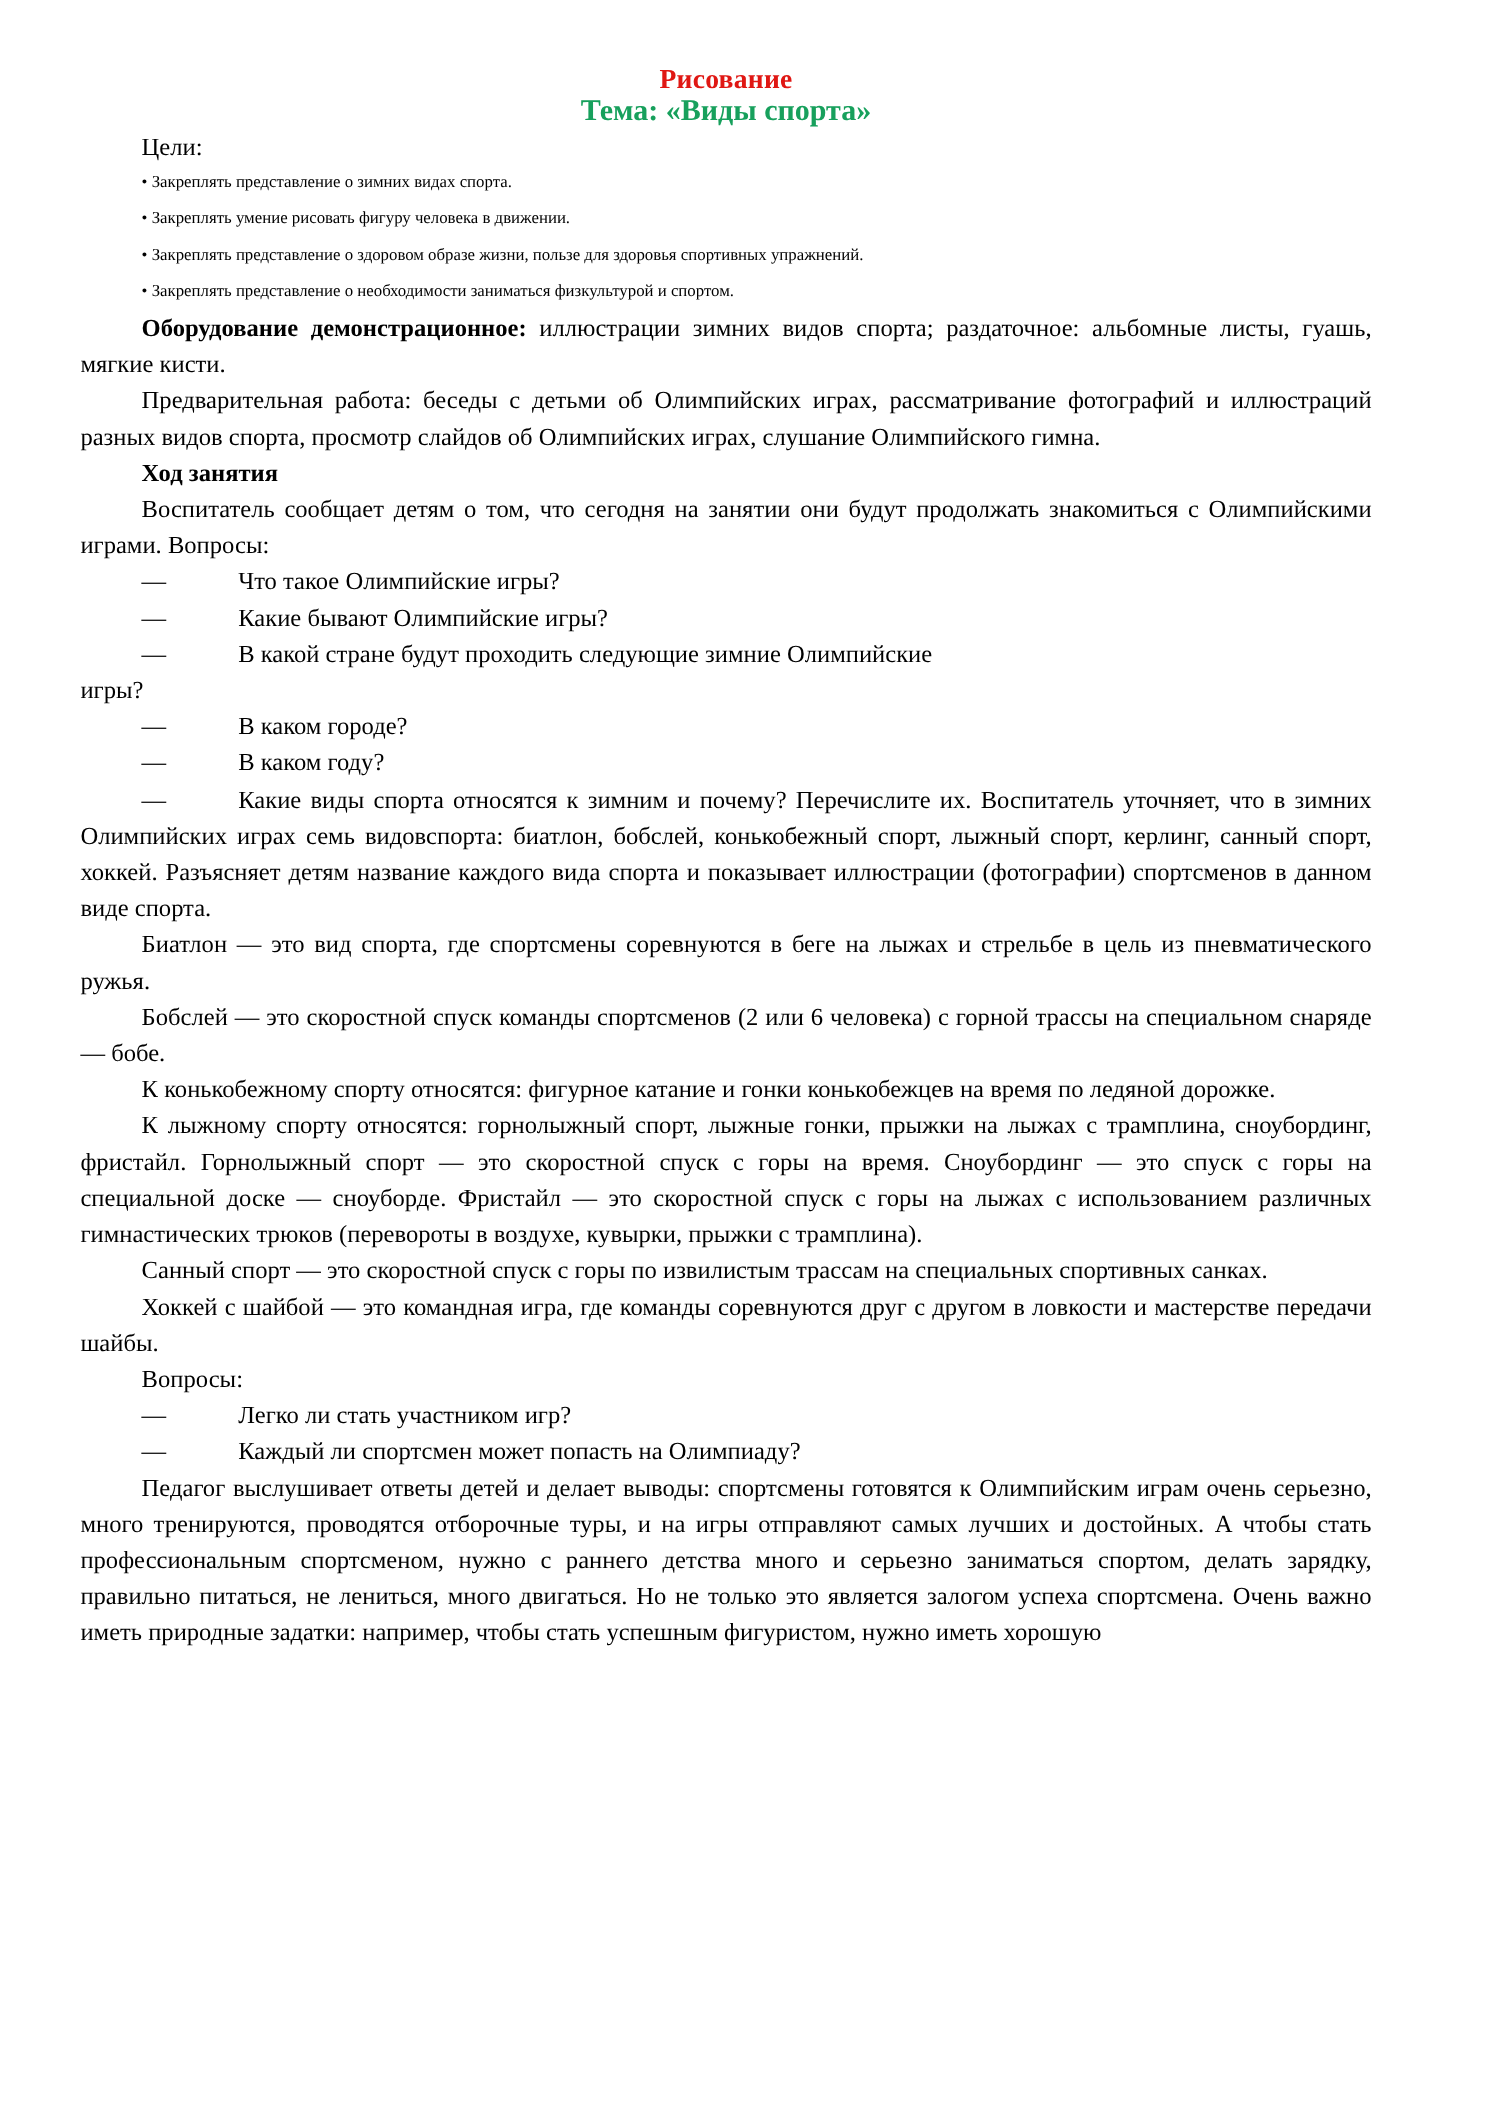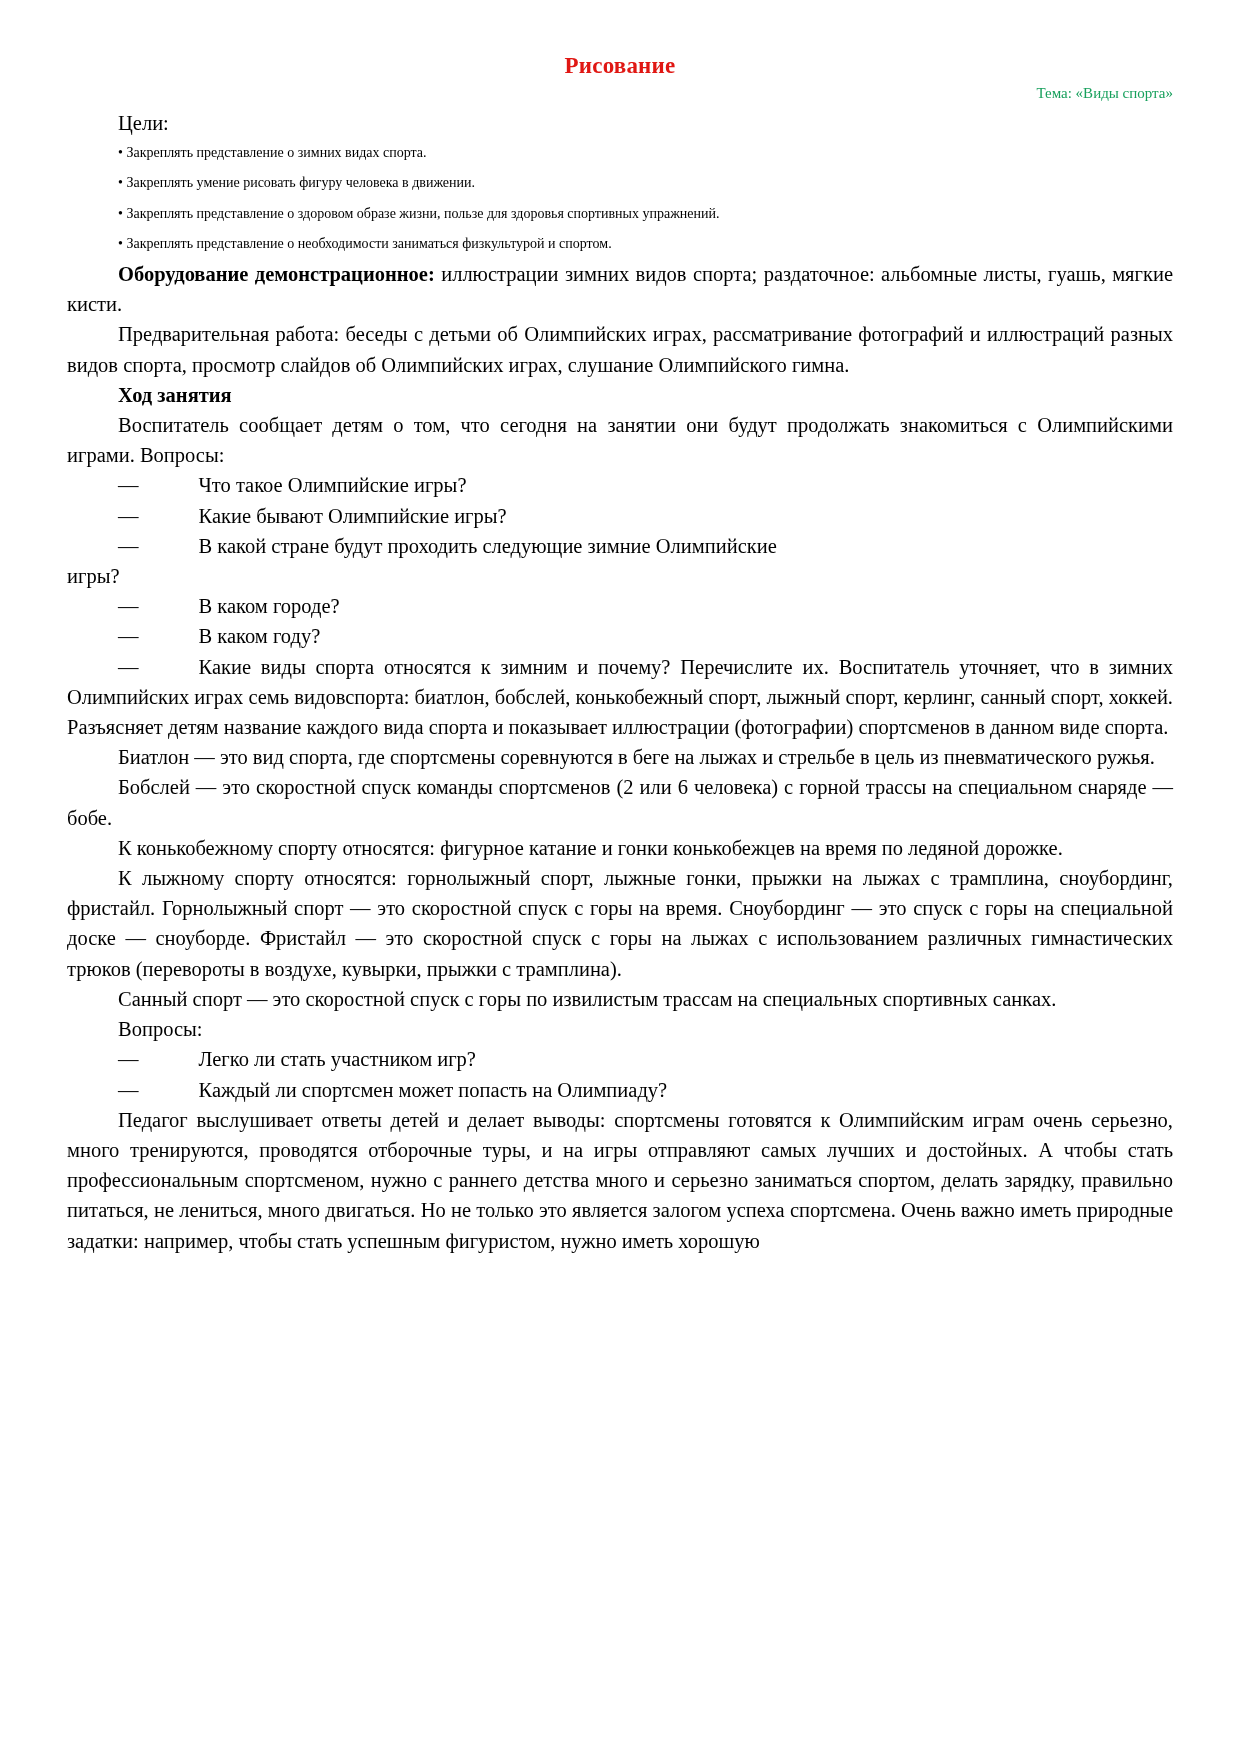--- a/index.html
+++ b/index.html
@@ -12,34 +12,34 @@
     height: 1754px;
     font-family: "Liberation Serif", "DejaVu Serif", serif;
     color: #000000;
     overflow: hidden;
   }
   .page {
     position: relative;
     width: 1240px;
     height: 1754px;
     box-sizing: border-box;
-    padding: 52px 67px 0 67px;
+    padding: 52px 97px 0 67px;
   }
   .doc-title {
     text-align: center;
     font-weight: bold;
     font-size: 23px;
     line-height: 28px;
     letter-spacing: 0.2px;
     margin: 0 0 0 0;
   }
   .doc-subtitle {
-    text-align: right;
-    font-weight: normal;
-    font-size: 15px;
+    text-align: center;
+    font-weight: bold;
+    font-size: 25px;
     line-height: 26px;
     margin: 0 0 2px 0;
   }
   p.para {
     margin: 0;
     font-size: 20.5px;
     line-height: 30.2px;
     text-align: justify;
     text-indent: 51px;
     text-justify: inter-word;
@@ -110,20 +110,21 @@
 
   <p class="dash lastline-left"><span>—</span><span class="tabgap"></span><span>В каком году?</span></p>
 
   <p class="dash"><span>—</span><span class="tabgap"></span><span>Какие виды спорта относятся к зимним и почему? Перечислите их. Воспитатель уточняет, что в зимних Олимпийских играх семь видовспорта: биатлон, бобслей, конькобежный спорт, лыжный спорт, керлинг, санный спорт, хоккей. Разъясняет детям название каждого вида спорта и показывает иллюстрации (фотографии) спортсменов в данном виде спорта.</span></p>
 
   <p class="para">Биатлон — это вид спорта, где спортсмены соревнуются в беге на лыжах и стрельбе в цель из пневматического ружья.</p>
   <p class="para">Бобслей — это скоростной спуск команды спортсменов (2 или 6 человека) с горной трассы на специальном снаряде — бобе.</p>
   <p class="para">К конькобежному спорту относятся: фигурное катание и гонки конькобежцев на время по ледяной дорожке.</p>
   <p class="para">К лыжному спорту относятся: горнолыжный спорт, лыжные гонки, прыжки на лыжах с трамплина, сноубординг, фристайл. Горнолыжный спорт — это скоростной спуск с горы на время. Сноубординг — это спуск с горы на специальной доске — сноуборде. Фристайл — это скоростной спуск с горы на лыжах с использованием различных гимнастических трюков (перевороты в воздухе, кувырки, прыжки с трамплина).</p>
   <p class="para">Санный спорт — это скоростной спуск с горы по извилистым трассам на специальных спортивных санках.</p>
+  <p class="para">Хоккей с шайбой — это командная игра, где команды соревнуются друг с другом в ловкости и мастерстве передачи шайбы.</p>
 
   <p class="para">Вопросы:</p>
 
 
   <p class="dash lastline-left"><span>—</span><span class="tabgap"></span><span>Легко ли стать участником игр?</span></p>
 
   <p class="dash lastline-left"><span>—</span><span class="tabgap"></span><span>Каждый ли спортсмен может попасть на Олимпиаду?</span></p>
 
   <p class="para">Педагог выслушивает ответы детей и делает выводы: спортсмены готовятся к Олимпийским играм очень серьезно, много тренируются, проводятся отборочные туры, и на игры отправляют самых лучших и достойных. А чтобы стать профессиональным спортсменом, нужно с раннего детства много и серьезно заниматься спортом, делать зарядку, правильно питаться, не лениться, много двигаться. Но не только это является залогом успеха спортсмена. Очень важно иметь природные задатки: например, чтобы стать успешным фигуристом, нужно иметь хорошую</p>
 

